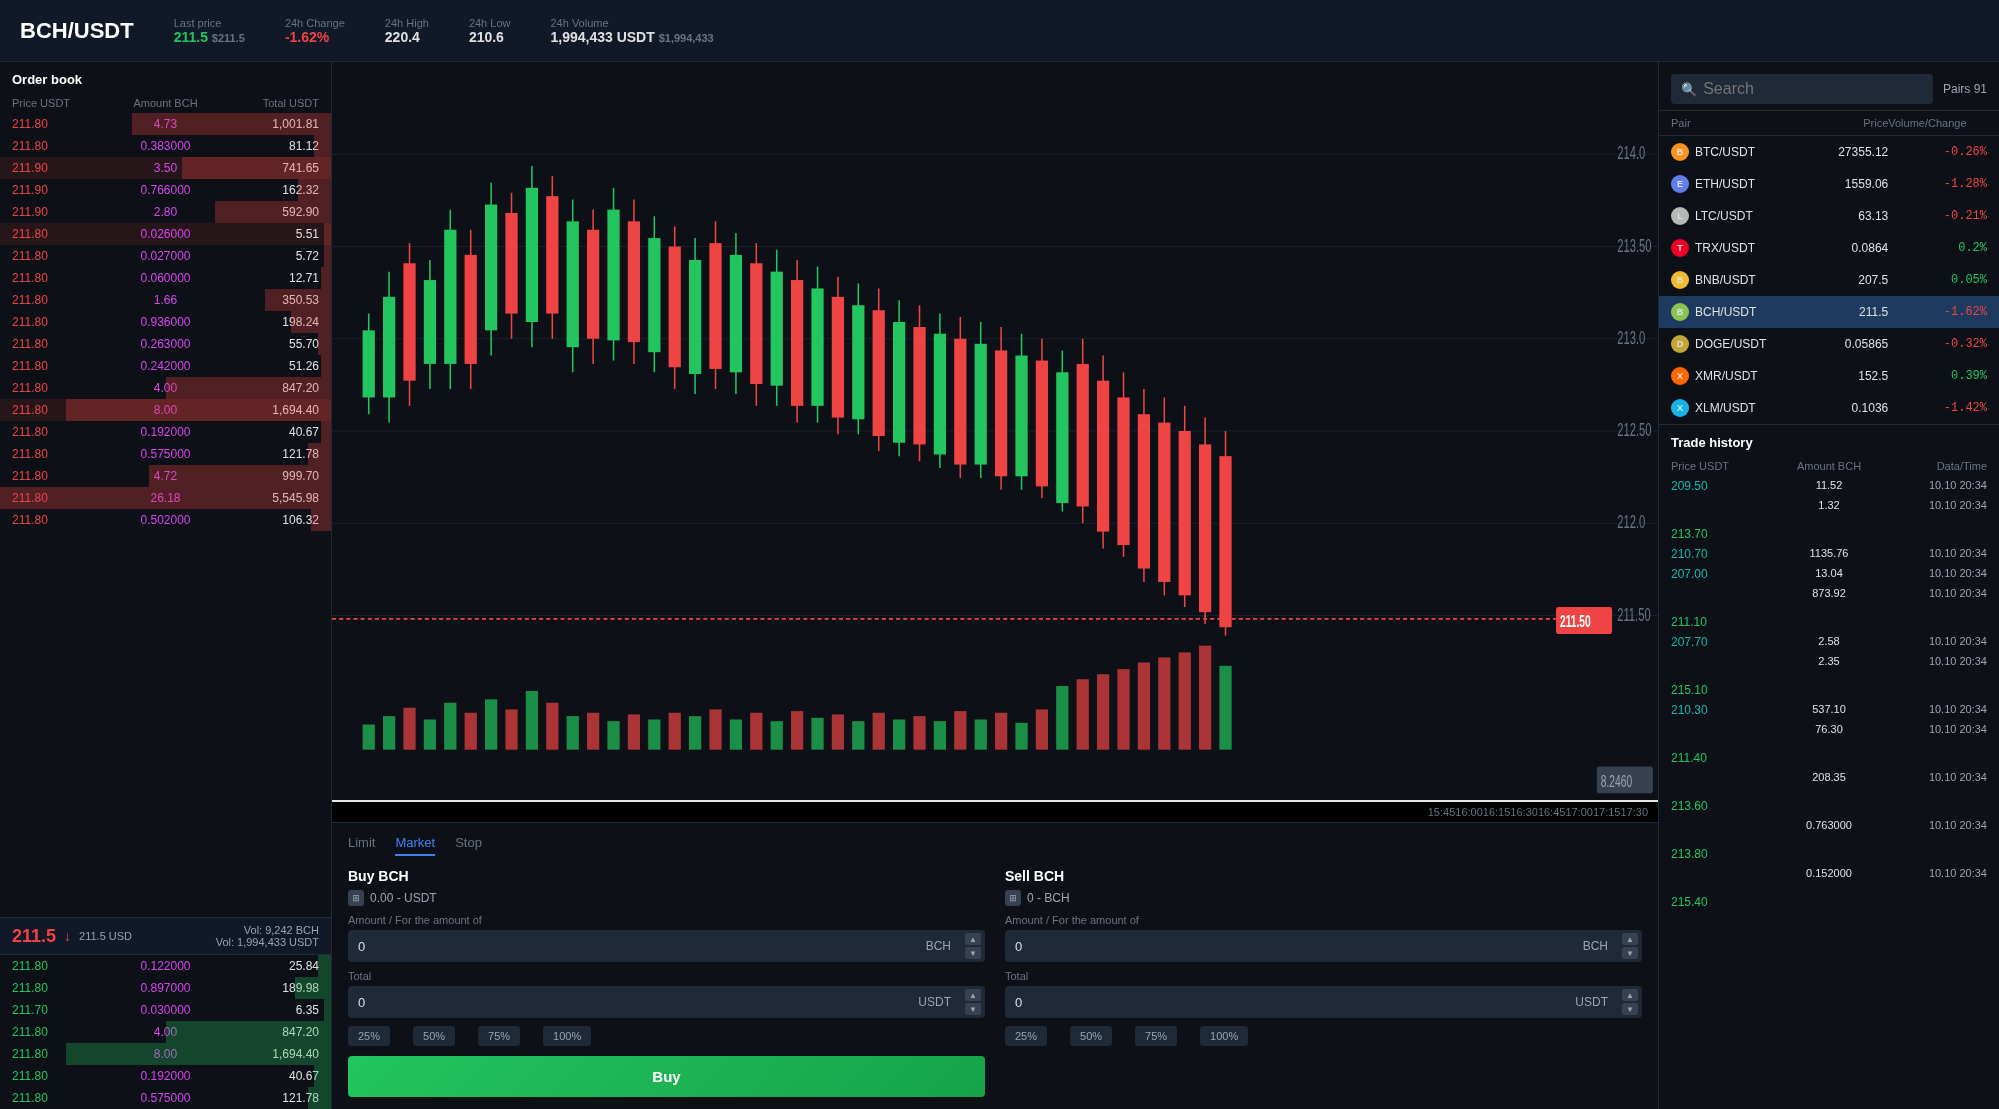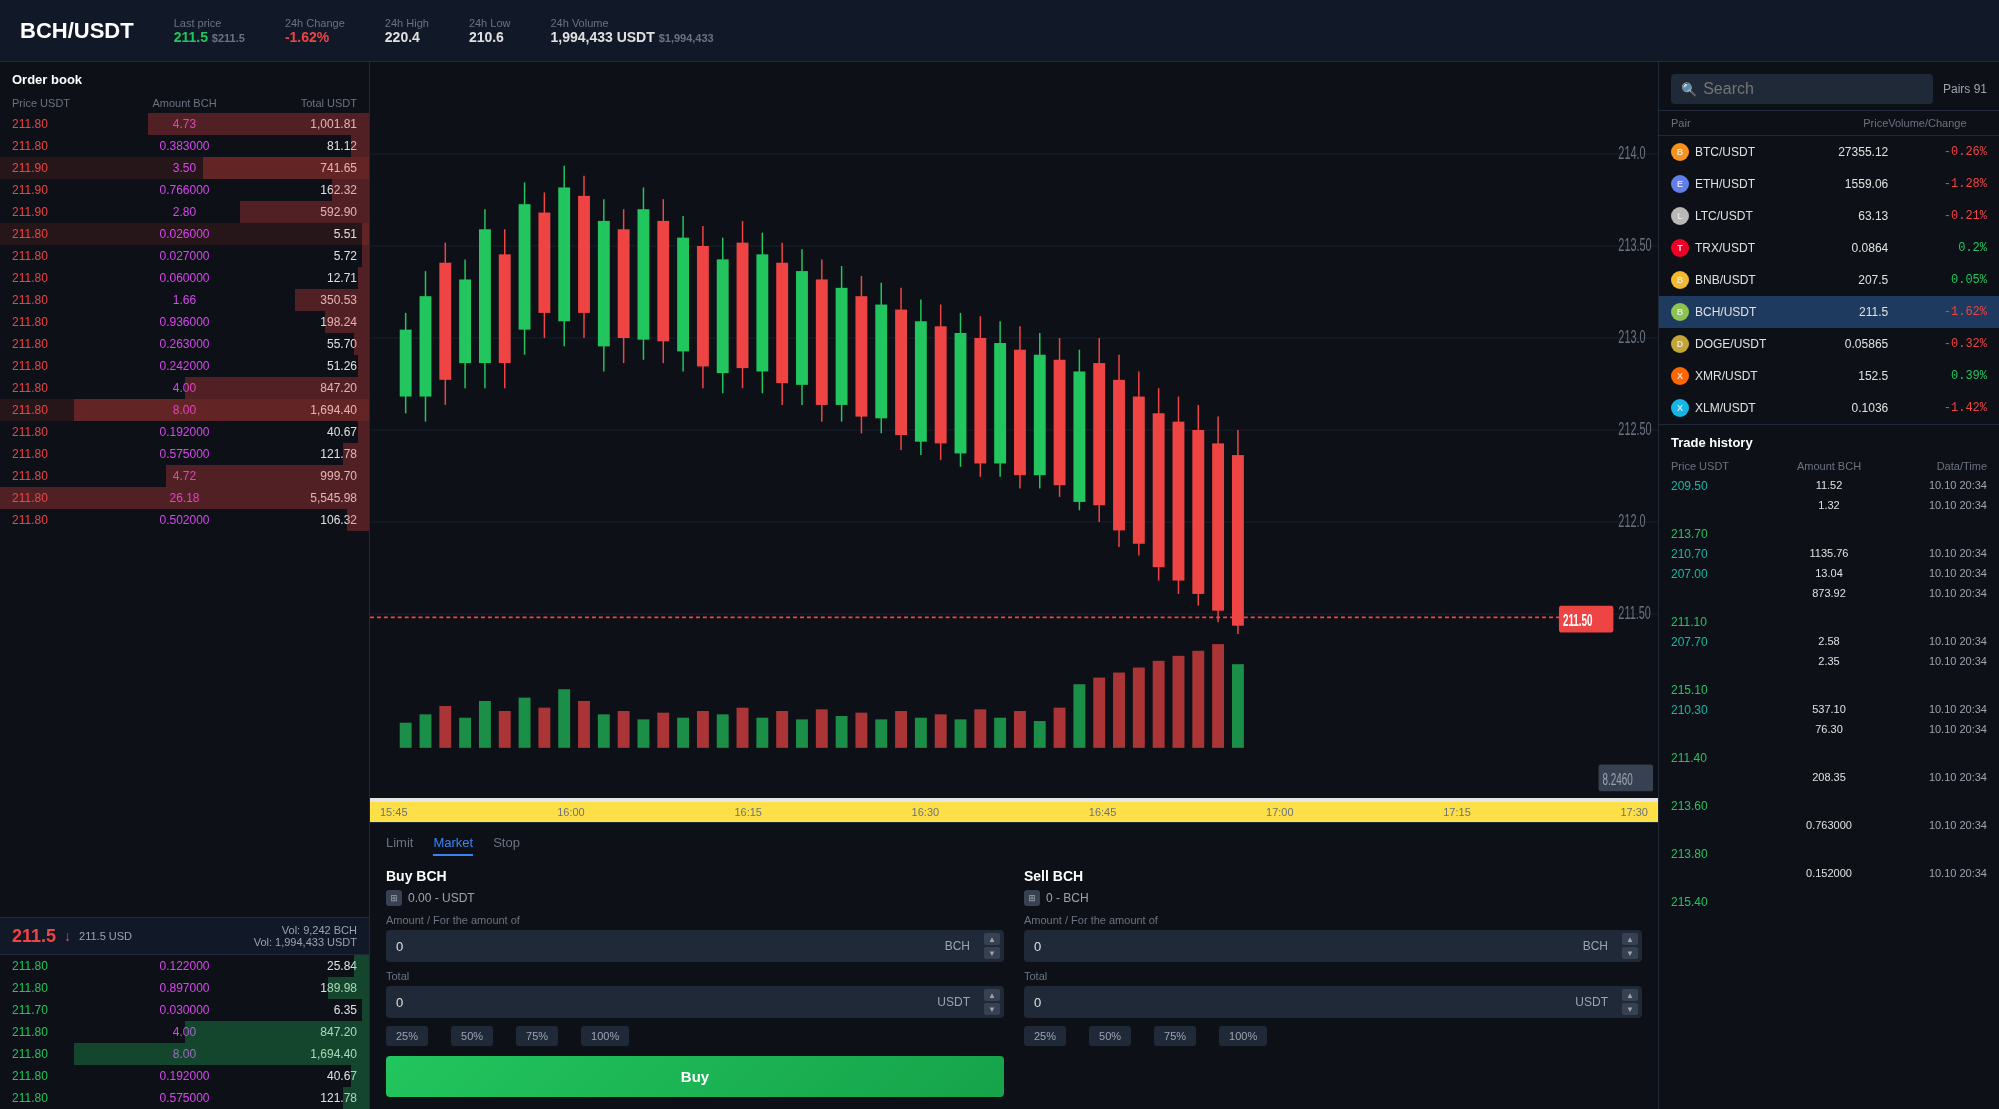--- a/index.html
+++ b/index.html
@@ -36,21 +36,21 @@
     .header-stat .sub { color: #6b7280; font-size: 11px; }
 
     
     .main {
       display: flex;
       height: calc(1109px - 62px);
     }
 
     
     .left-panel {
-      width: 370px;
+      width: 332px;
       background: #0d1117;
       border-right: 1px solid #1f2937;
       display: flex;
       flex-direction: column;
       overflow: hidden;
     }
 
     .order-book-header {
       padding: 10px 12px 6px;
       font-weight: bold;
@@ -410,24 +410,24 @@
 
     
     .ob-divider {
       border-top: 1px solid #1f2937;
       border-bottom: 1px solid #1f2937;
     }
 
     
     .chart-time-labels {
       display: flex;
-      justify-content: space-between;
+      justify-content: flex-end;
       padding: 4px 10px;
-      background: #fde047;
-      border-top: 4px solid #e5e5e5;
+      background: #000000;
+      border-top: 2px solid #e5e5e5;
       color: #6b7280;
       font-size: 11px;
     }
   </style>
 </head>
 <body>
 
 <div class="header">
   <div class="header-pair">BCH/USDT</div>
 

